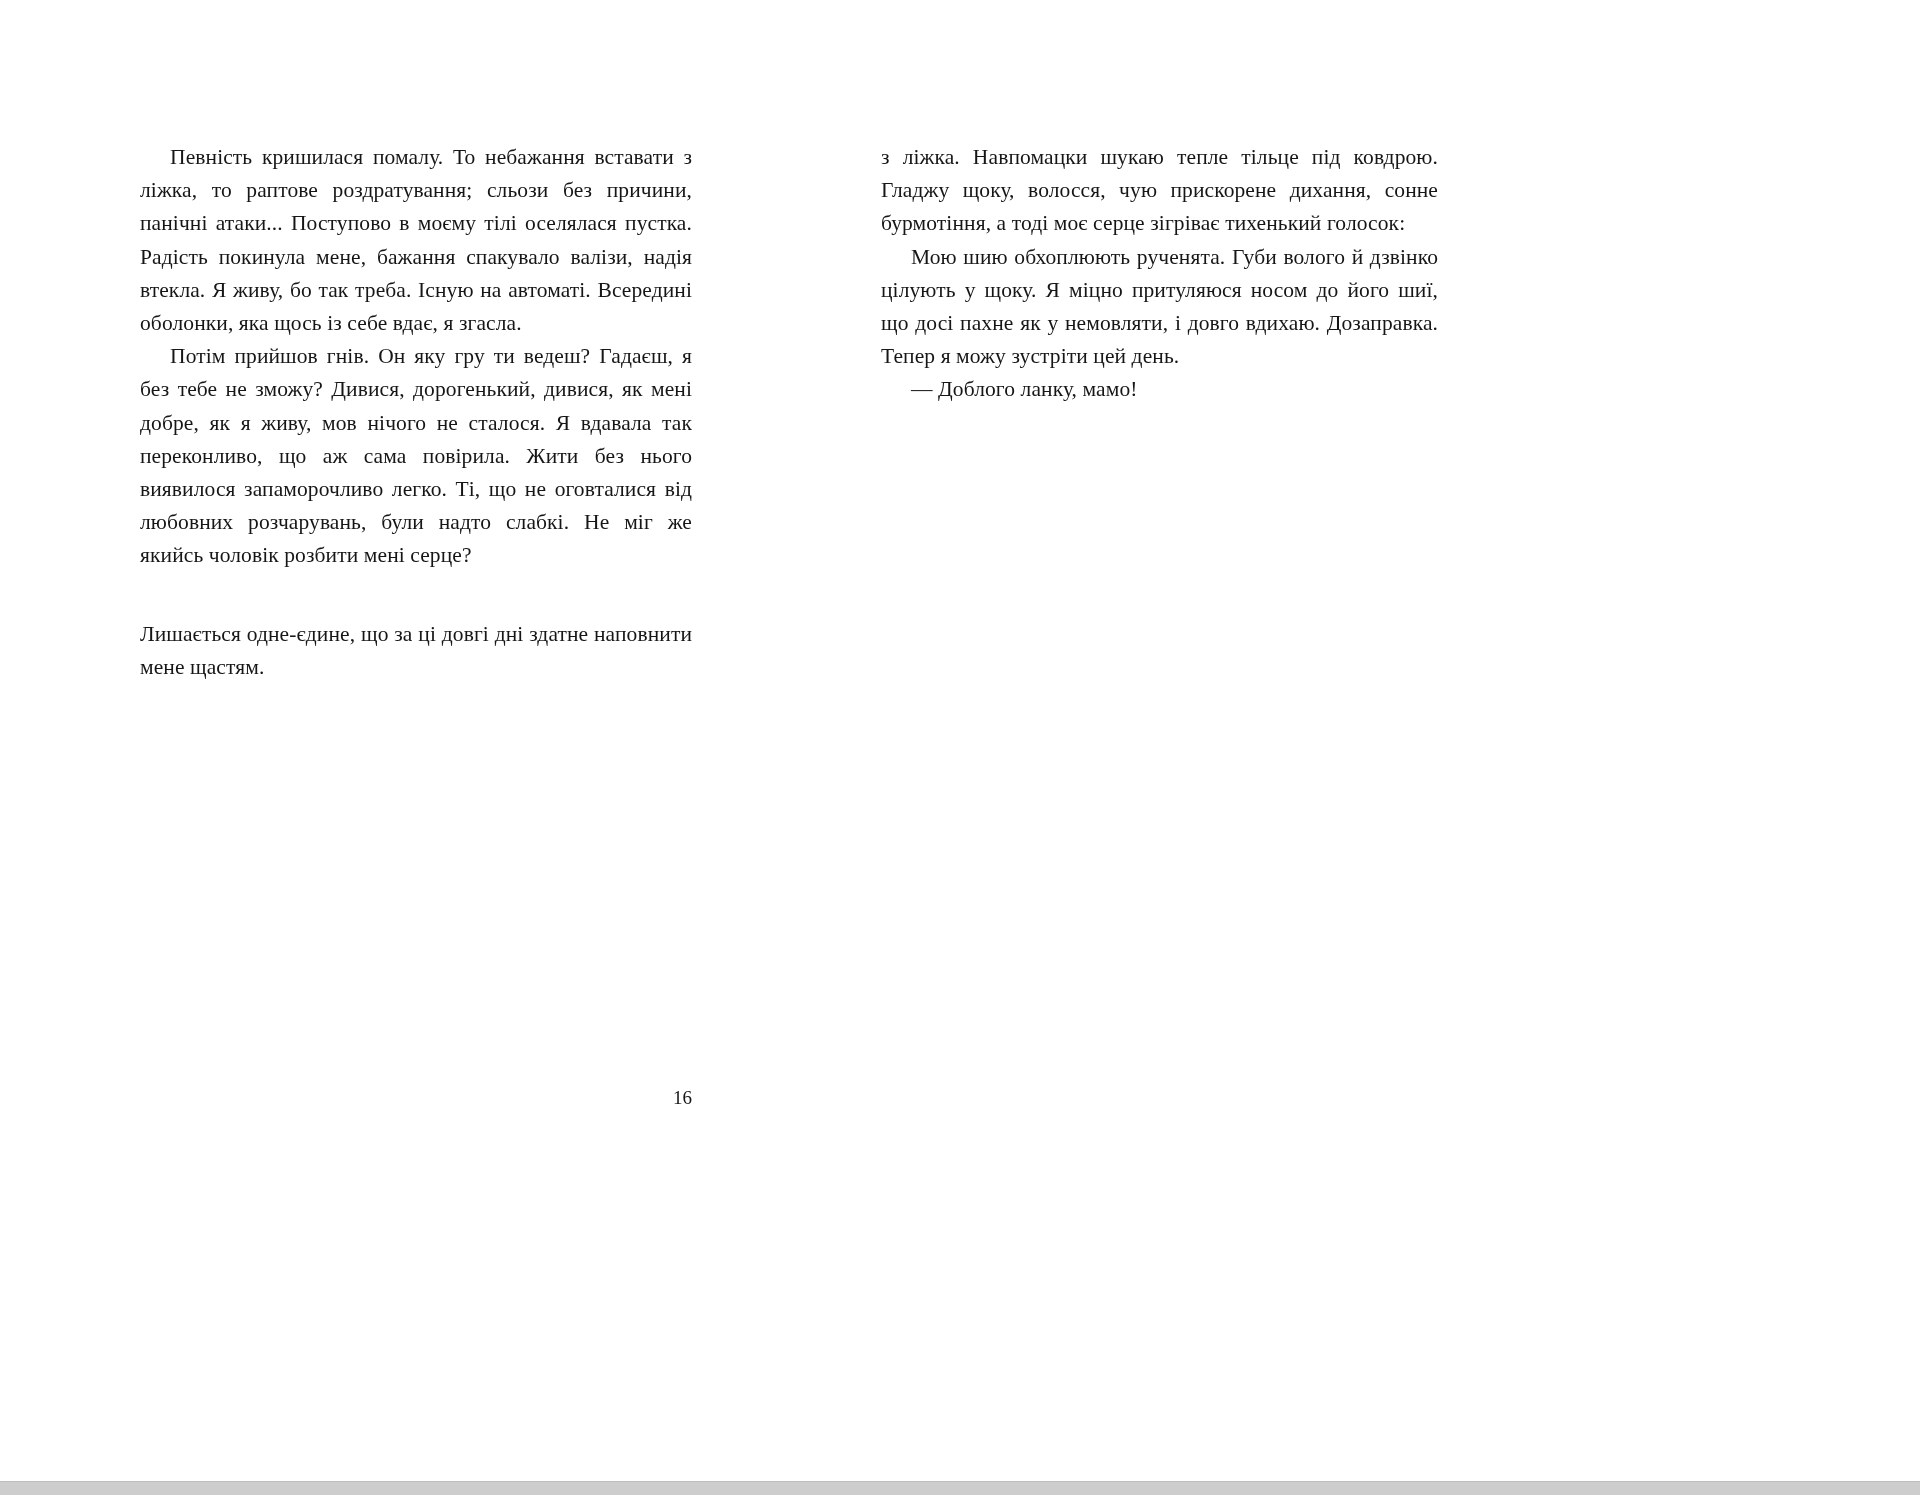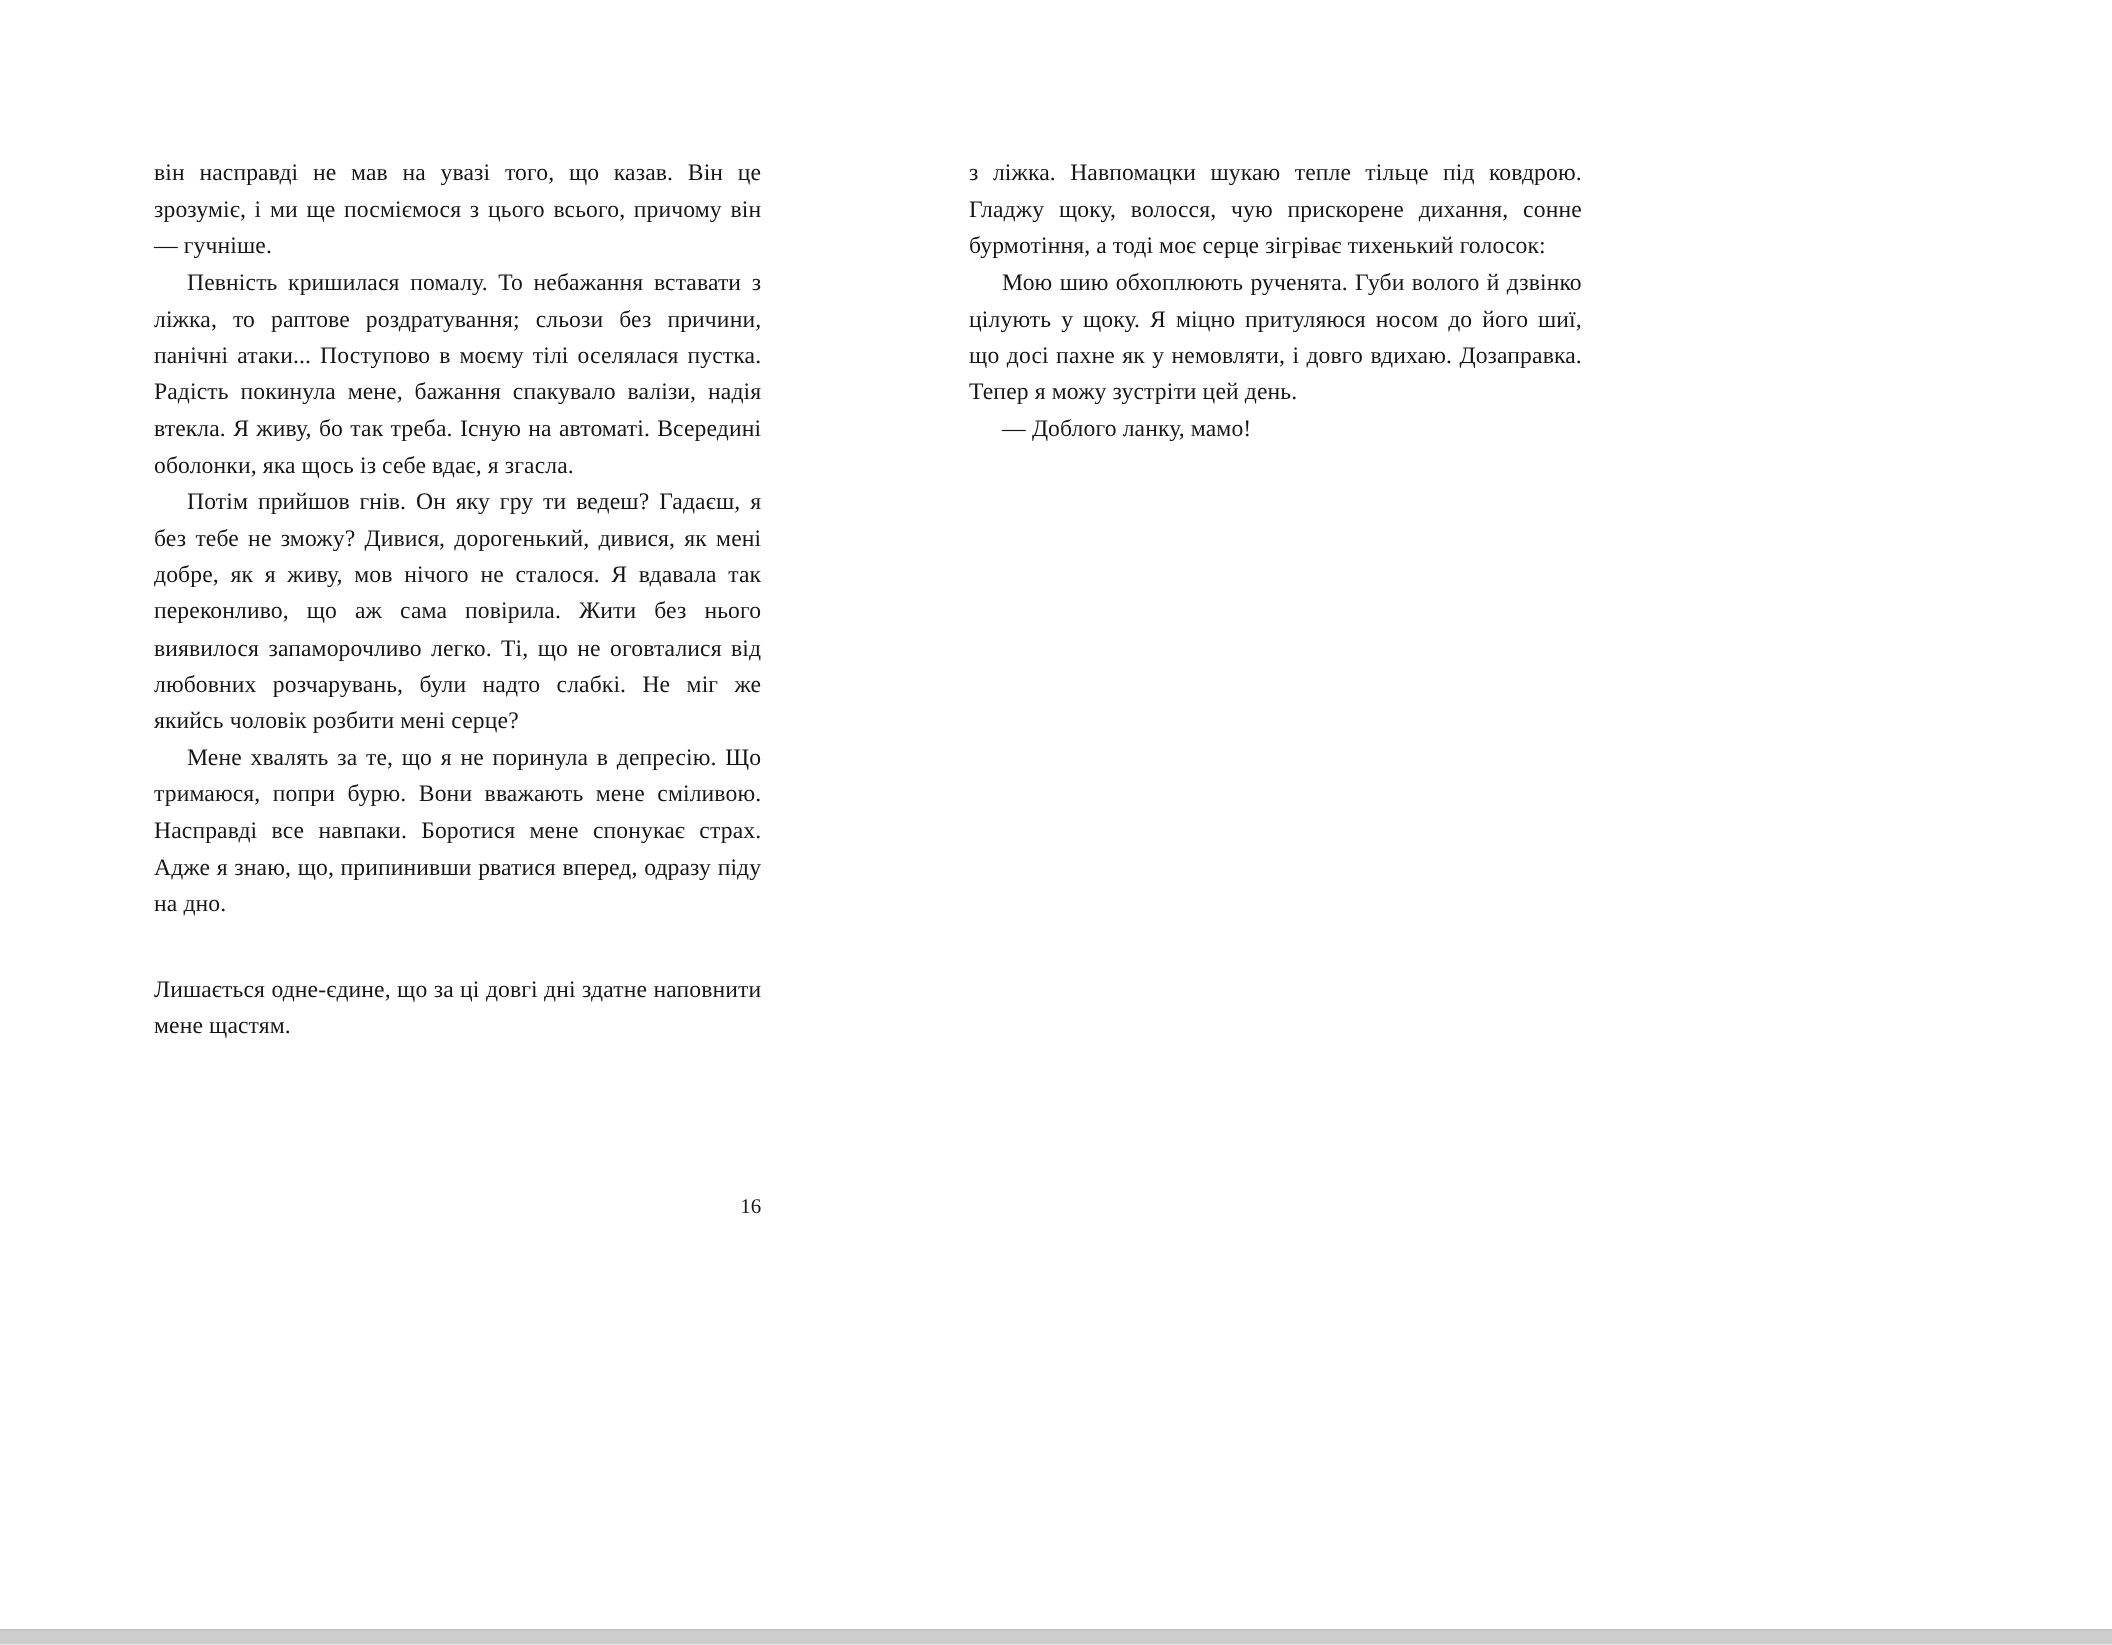--- a/index.html
+++ b/index.html
@@ -65,24 +65,22 @@
     background: #cdcdcd;
     border-top: 1px solid #bdbdbd;
   }
 </style>
 </head>
 <body>
 
 <div class="book-spread">
 
   <div class="page-text left">
-    <p class="no-indent">він насправді не мав на увазі того, що казав. Він це зрозуміє, і ми ще посміємося з цього всього, причому він — гучніше.</p>
     <p>Певність кришилася помалу. То небажання вставати з ліжка, то раптове роздратування; сльози без причини, панічні атаки... Поступово в моєму тілі оселялася пустка. Радість покинула мене, бажання спакувало валізи, надія втекла. Я живу, бо так треба. Існую на автоматі. Всередині оболонки, яка щось із себе вдає, я згасла.</p>
     <p>Потім прийшов гнів. Он яку гру ти ведеш? Гадаєш, я без тебе не зможу? Дивися, дорогенький, дивися, як мені добре, як я живу, мов нічого не сталося. Я вдавала так переконливо, що аж сама повірила. Жити без нього виявилося запаморочливо легко. Ті, що не оговталися від любовних розчарувань, були надто слабкі. Не міг же якийсь чоловік розбити мені серце?</p>
-    <p>Мене хвалять за те, що я не поринула в депресію. Що тримаюся, попри бурю. Вони вважають мене сміливою. Насправді все навпаки. Боротися мене спонукає страх. Адже я знаю, що, припинивши рватися вперед, одразу піду на дно.</p>
     <p class="section-start">Лишається одне-єдине, що за ці довгі дні здатне наповнити мене щастям.</p>
   </div>
 
   <div class="page-number">16</div>
 
   <div class="page-text right">
     <p class="no-indent">з ліжка. Навпомацки шукаю тепле тільце під ковдрою. Гладжу щоку, волосся, чую прискорене дихання, сонне бурмотіння, а тоді моє серце зігріває тихенький голосок:</p>
     <p>Мою шию обхоплюють рученята. Губи волого й дзвінко цілують у щоку. Я міцно притуляюся носом до його шиї, що досі пахне як у немовляти, і довго вдихаю. Дозаправка. Тепер я можу зустріти цей день.</p>
     <p>— Доблого ланку, мамо!</p>
   </div>

